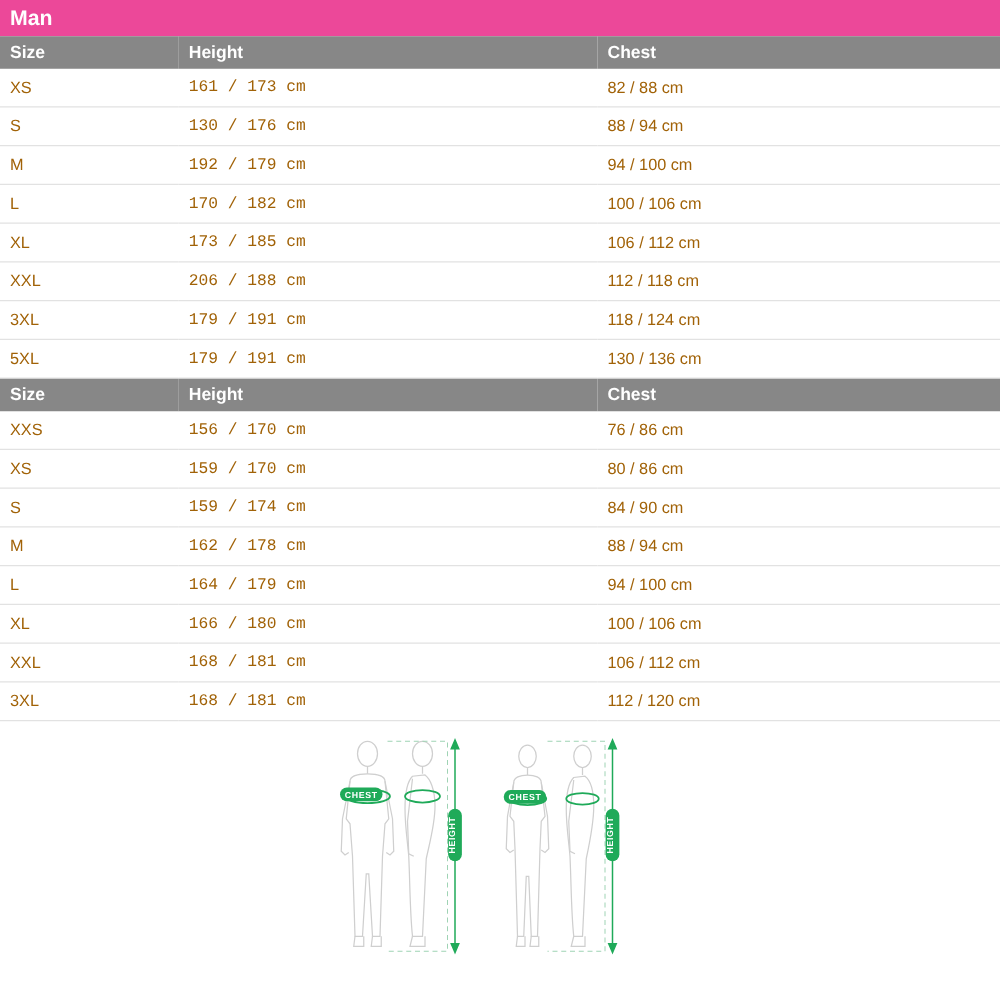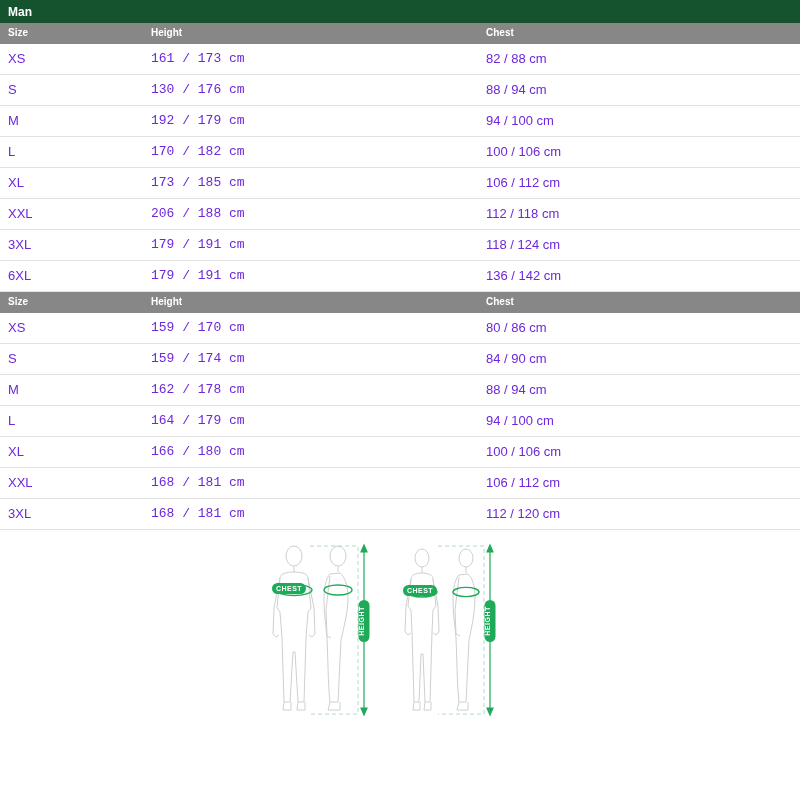--- a/index.html
+++ b/index.html
@@ -21,39 +21,39 @@
   table.size-table {
     width: 100%;
     border-collapse: collapse;
     font-size: 13px;
   }
   table.size-table td, table.size-table th {
     text-align: left;
     font-weight: normal;
   }
   tr.group-head td {
-    background: #14532d;
+    background: #ec4899;
     color: #ffffff;
     font-weight: bold;
-    font-size: 12px;
+    font-size: 17px;
     padding: 5px 8px 4px 8px;
     border: none;
   }
   tr.col-head td {
     background: #878787;
     color: #ffffff;
     font-weight: bold;
-    font-size: 10px;
+    font-size: 14px;
     padding: 4px 8px 6px 8px;
     border: none;
   }
   tr.data-row td {
     padding: 7px 8px 8px 8px;
     border-bottom: 1px solid #e2e2e2;
-    color: #6d28d9;
+    color: #a16207;
     font-size: 13px;
   }
   tr.data-row td.c1 { width: 143px; }
   tr.data-row td.c2 { width: 335px; font-family: Liberation Mono, monospace; }
   tr.col-head td.c1 { width: 143px; }
   tr.col-head td.c2 { width: 335px; }
   .figure-wrap {
     width: 100%;
     display: flex;
     justify-content: center;
@@ -113,33 +113,38 @@
         <td class="c1">XXL</td>
         <td class="c2">206 / 188 cm</td>
         <td>112 / 118 cm</td>
       </tr>
       <tr class="data-row">
         <td class="c1">3XL</td>
         <td class="c2">179 / 191 cm</td>
         <td>118 / 124 cm</td>
       </tr>
       <tr class="data-row">
-        <td class="c1">6XL</td>
+        <td class="c1">5XL</td>
         <td class="c2">179 / 191 cm</td>
-        <td>136 / 142 cm</td>
+        <td>130 / 136 cm</td>
       </tr>
     </tbody>
   </table>
 
   <table class="size-table">
     <tbody>
       <tr class="col-head">
         <td class="c1">Size</td>
         <td class="c2">Height</td>
         <td>Chest</td>
+      </tr>
+      <tr class="data-row">
+        <td class="c1">XXS</td>
+        <td class="c2">156 / 170 cm</td>
+        <td>76 / 86 cm</td>
       </tr>
       <tr class="data-row">
         <td class="c1">XS</td>
         <td class="c2">159 / 170 cm</td>
         <td>80 / 86 cm</td>
       </tr>
       <tr class="data-row">
         <td class="c1">S</td>
         <td class="c2">159 / 174 cm</td>
         <td>84 / 90 cm</td>

